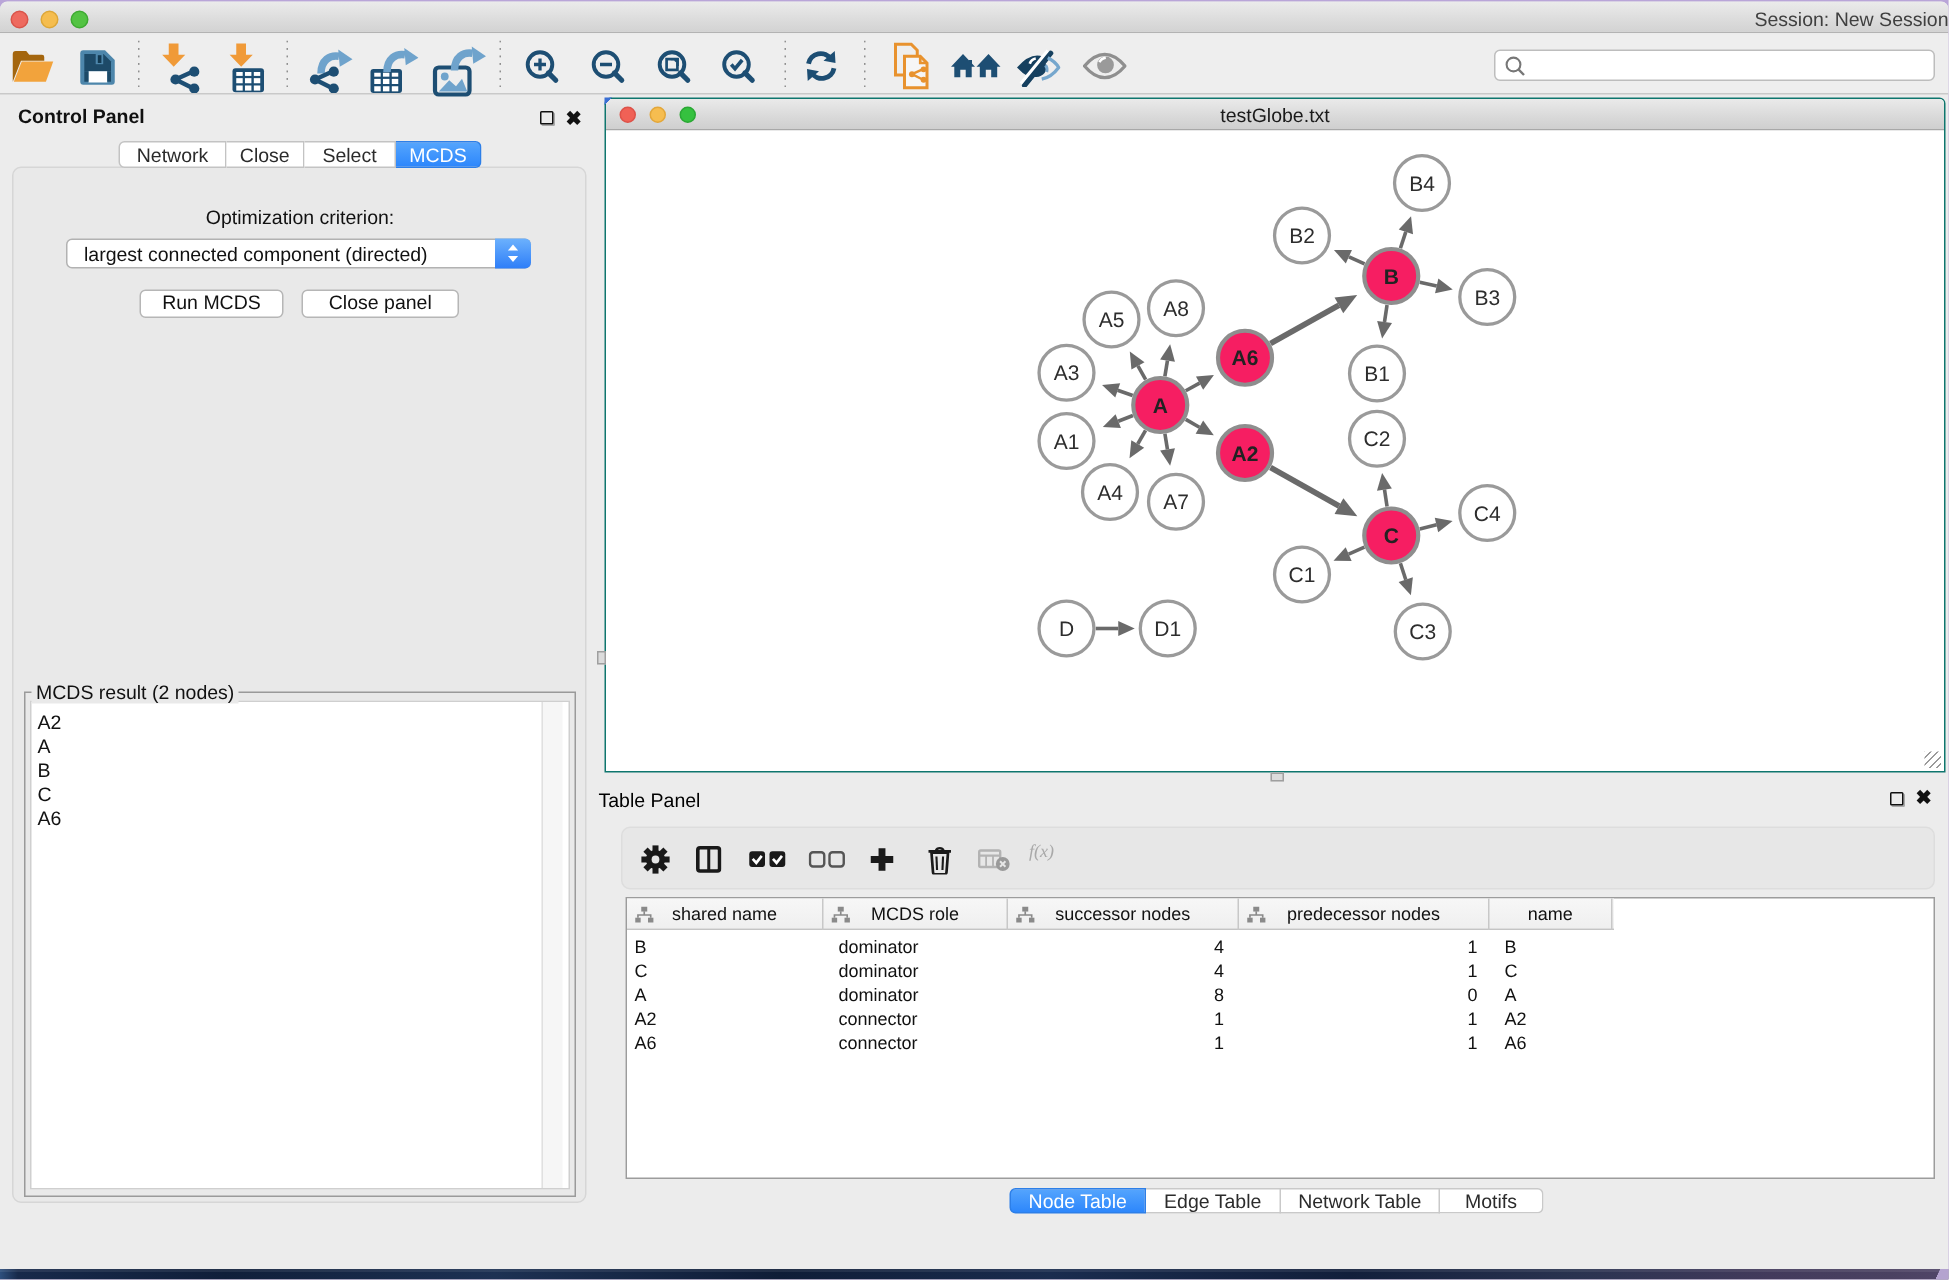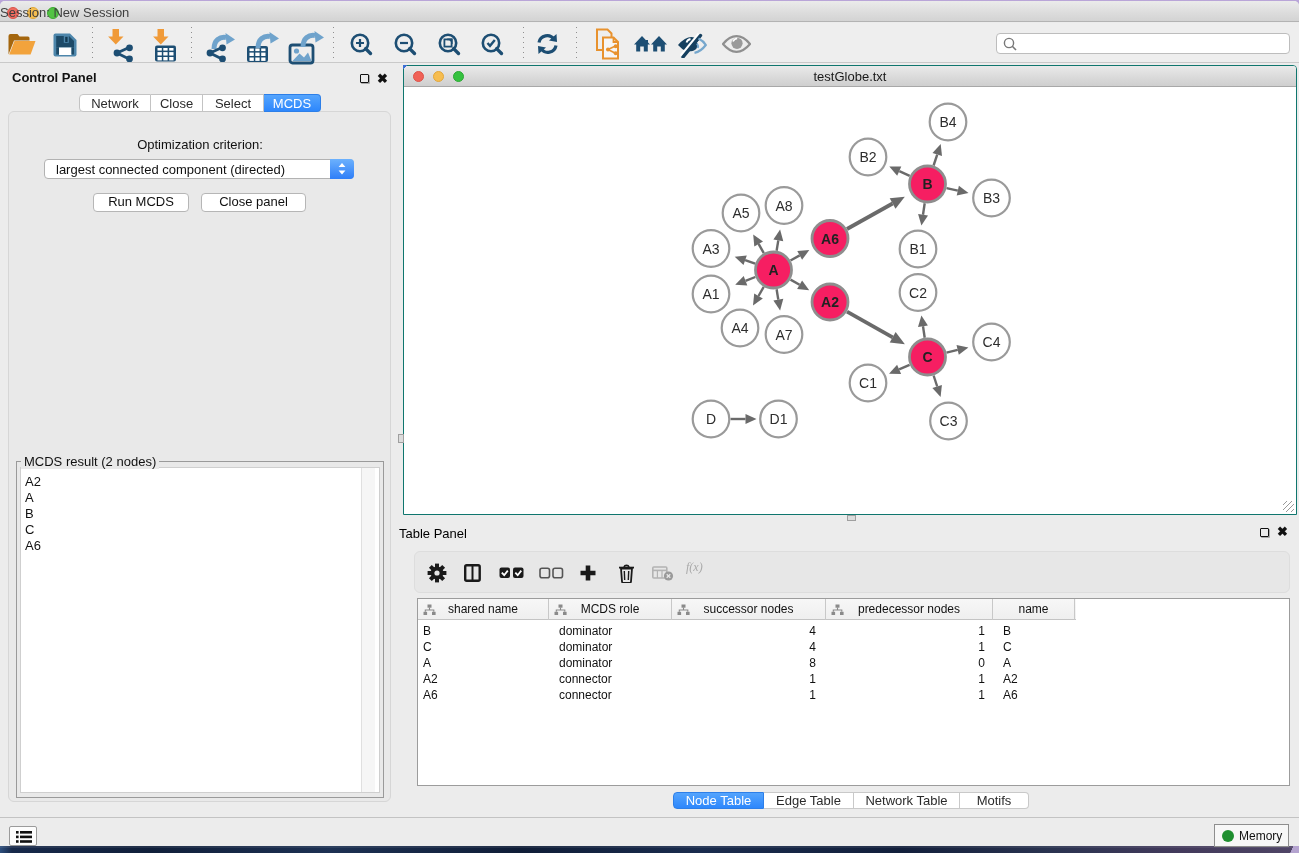--- a/index.html
+++ b/index.html
@@ -16,21 +16,21 @@
 
 #app { left:0; top:1px; width:1299px; height:845px; background:#ececec; border-radius:5px 5px 0 0; }
 
 
 #titlebar { left:0; top:0; width:1299px; height:21px; border-radius:5px 5px 0 0;
   background:linear-gradient(#ebebeb,#dcdcdc 60%,#d3d3d3); border-bottom:1px solid #b3b3b3; }
 .tl { width:12px; height:12px; border-radius:50%; top:6px; }
 #tl-r { left:7px;  background:#ee6a5f; border:1px solid #d9544a; }
 #tl-y { left:27px; background:#f5bd4f; border:1px solid #dda738; }
 #tl-g { left:47px; background:#53c343; border:1px solid #3eaa32; }
-#apptitle { top:4px; left:0; width:1299px; text-align:left; font-size:13px; color:#3f3f3f; }
+#apptitle { top:4px; left:0; width:1299px; text-align:right; font-size:13px; color:#3f3f3f; }
 
 
 #toolbar { left:0; top:22px; width:1299px; height:40px; background:#eeeeee; border-bottom:1px solid #c9c9c9; }
 .tbi { position:absolute; top:6px; }
 .tsep { position:absolute; top:4px; width:1px; height:31px;
   background-image:linear-gradient(#8f8f8f 28%, rgba(0,0,0,0) 0%);
   background-size:1px 5px; }
 
 
 #search { left:996px; top:10px; width:294px; height:21px; background:#fff; border:1px solid #bdbdbd; border-radius:4px; }
@@ -497,32 +497,14 @@
       <div class="trow" style="left:141px;top:88px">connector</div>
       <div class="trow" style="left:330px;top:88px;width:68px;text-align:right">1</div>
       <div class="trow" style="left:500px;top:88px;width:67px;text-align:right">1</div>
       <div class="trow" style="left:585px;top:88px">A6</div>
   </div>
   <div class="abs btab" id="btab1">Node Table</div>
   <div class="abs btab" id="btab2">Edge Table</div>
   <div class="abs btab" id="btab3">Network Table</div>
   <div class="abs btab" id="btab4">Motifs</div>
 
-  <div class="abs" id="statusbar">
-    <div id="st-btn">
-        <svg width="28" height="20" viewBox="0 0 28 20" style="position:absolute;left:0;top:0">
-          <g fill="#111">
-            <rect x="6" y="4" width="2.6" height="2.6"></rect>
-            <rect x="10" y="4" width="12" height="2.6"></rect>
-            <rect x="6" y="8.6" width="2.6" height="2.6"></rect>
-            <rect x="10" y="8.6" width="12" height="2.6"></rect>
-            <rect x="6" y="13.2" width="2.6" height="2.6"></rect>
-            <rect x="10" y="13.2" width="12" height="2.6"></rect>
-          </g>
-        </svg>
-      </div>
-    <div id="mem-btn">
-        <i></i>
-        <b>Memory</b>
-      </div>
-  </div>
 </div>
 <div class="abs" style="left:686px;top:560px;width:40px;font-family:'Liberation Serif',serif;font-style:italic;font-size:12px;color:#a9a9a9;">f(x)</div>
 
 </body></html>

